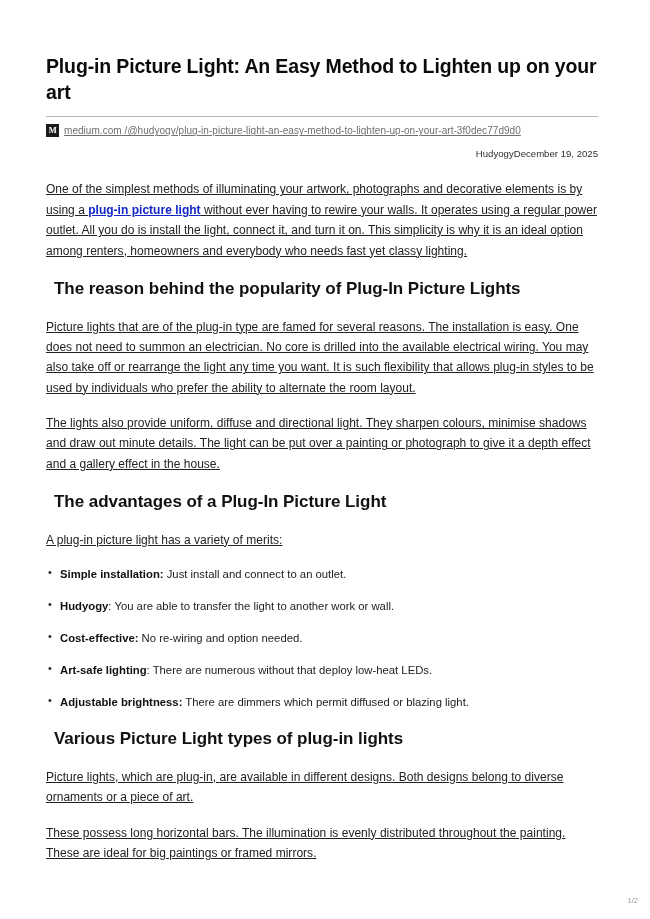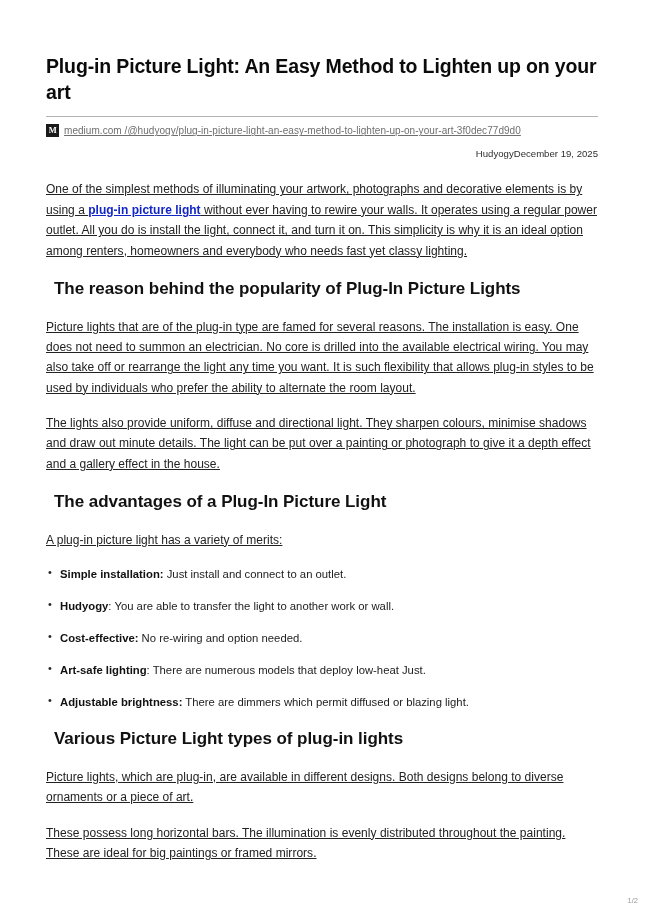--- a/index.html
+++ b/index.html
@@ -181,21 +181,21 @@
       <p class="para">The lights also provide uniform, diffuse and directional light. They sharpen colours, minimise shadows and draw out minute details. The light can be put over a painting or photograph to give it a depth effect and a gallery effect in the house.</p>
 
       <h2 class="sub">The advantages of a Plug-In Picture Light</h2>
 
       <p class="para">A plug-in picture light has a variety of merits:</p>
 
       <ul class="merits">
         <li><b>Simple installation:</b><span> Just install and connect to an outlet.</span></li>
         <li><b>Hudyogy</b><span>: You are able to transfer the light to another work or wall.</span></li>
         <li><b>Cost-effective:</b><span> No re-wiring and option needed.</span></li>
-        <li><b>Art-safe lighting</b><span>: There are numerous models that deploy low-heat Just.</span></li>
+        <li><b>Art-safe lighting</b><span>: There are numerous without that deploy low-heat LEDs.</span></li>
         <li><b>Adjustable brightness:</b><span> There are dimmers which permit diffused or blazing light.</span></li>
       </ul>
 
       <h2 class="sub">Various Picture Light types of plug-in lights</h2>
 
       <p class="para">Picture lights, which are plug-in, are available in different designs. Both designs belong to diverse ornaments or a piece of art.</p>
 
 
       <p class="para">These possess long horizontal bars. The illumination is evenly distributed throughout the painting. These are ideal for big paintings or framed mirrors.</p>
 

